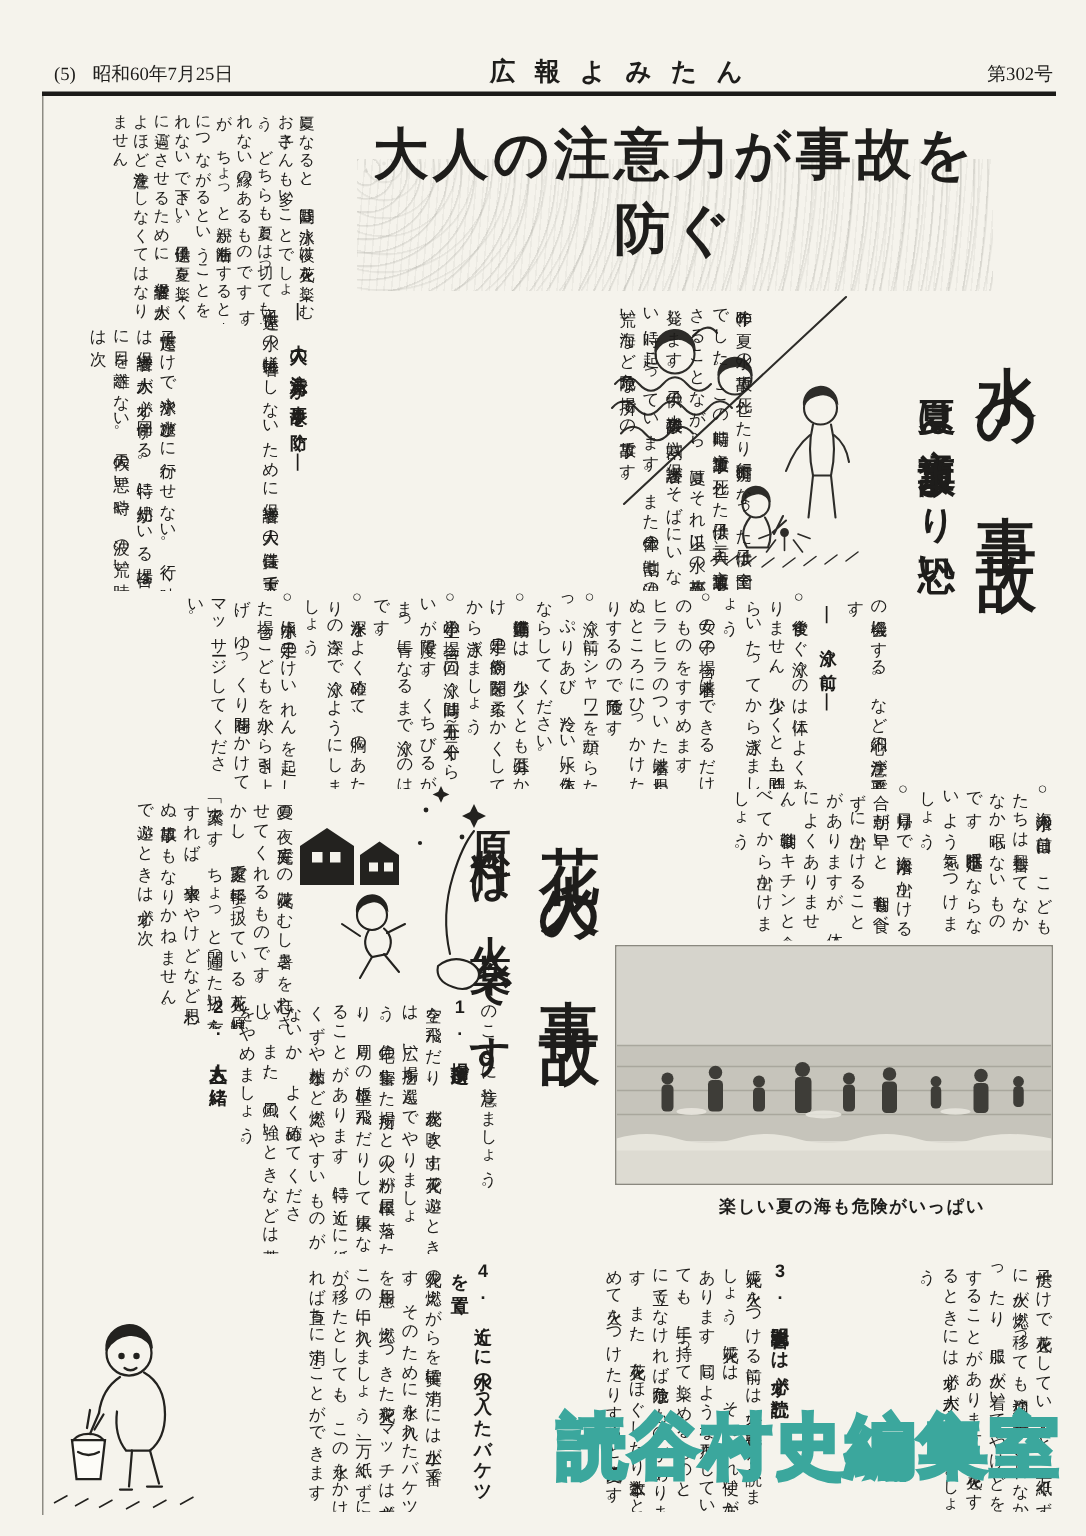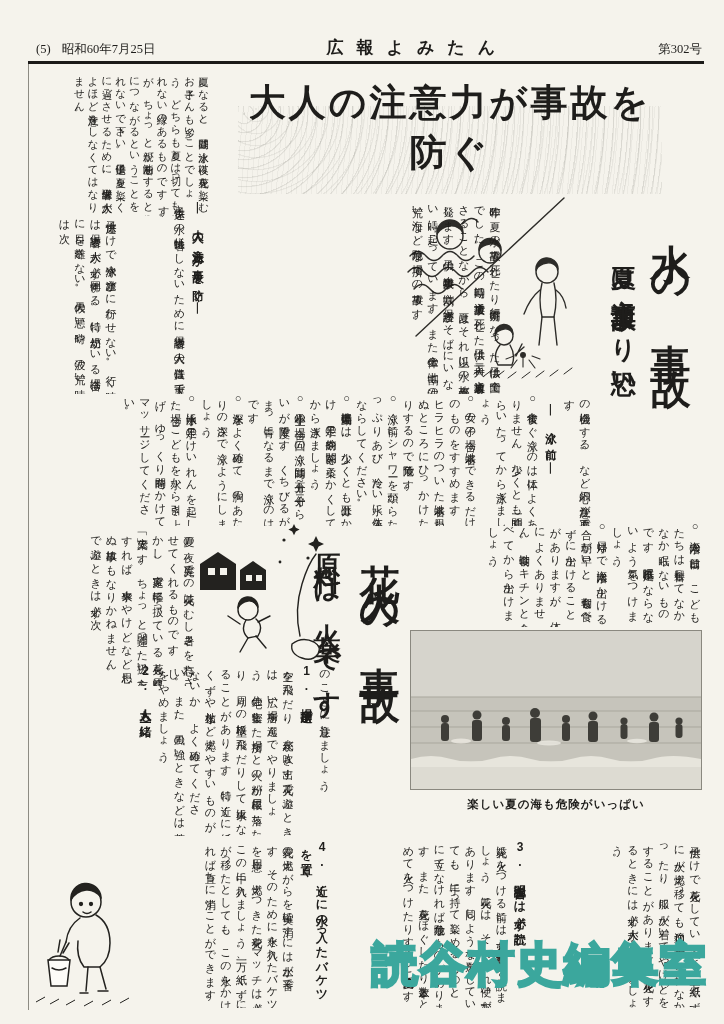--- a/index.html
+++ b/index.html
@@ -68,21 +68,21 @@
   #rule3 { left:336px; top:838px; width:194px; height:170px; letter-spacing:.4px; }
   #rule4 { left:146px; top:838px; width:186px; height:170px; letter-spacing:.4px; }
   .rule-head { display:block; font-family:"Liberation Sans","DejaVu Sans",sans-serif;
     font-weight:bold; font-size:12px; text-orientation:upright; letter-spacing:1px;
     padding:2px 3px 4px 3px; }
   .rule-head .no { display:inline-block; margin-bottom:5px; }
 
   
   #photo { left:410px; top:630px; width:292px; height:160px; border:1px solid #8a887f;
     box-sizing:border-box; }
-  #photo-caption { left:410px; top:797px; width:292px; text-align:center;
+  #photo-caption { left:422px; top:797px; width:292px; text-align:center;
     font-size:11.5px; letter-spacing:1px; }
 
   
   #watermark { position:absolute; left:372px; top:934px; z-index:6;
     font-family:"Liberation Sans","DejaVu Sans",sans-serif; font-weight:bold;
     font-size:46px; letter-spacing:2px; color:rgba(245,250,248,.55);
     -webkit-text-stroke:3px #3ba79d; text-stroke:3px #3ba79d; white-space:nowrap;
     pointer-events:none; }
 </style>
 </head>

